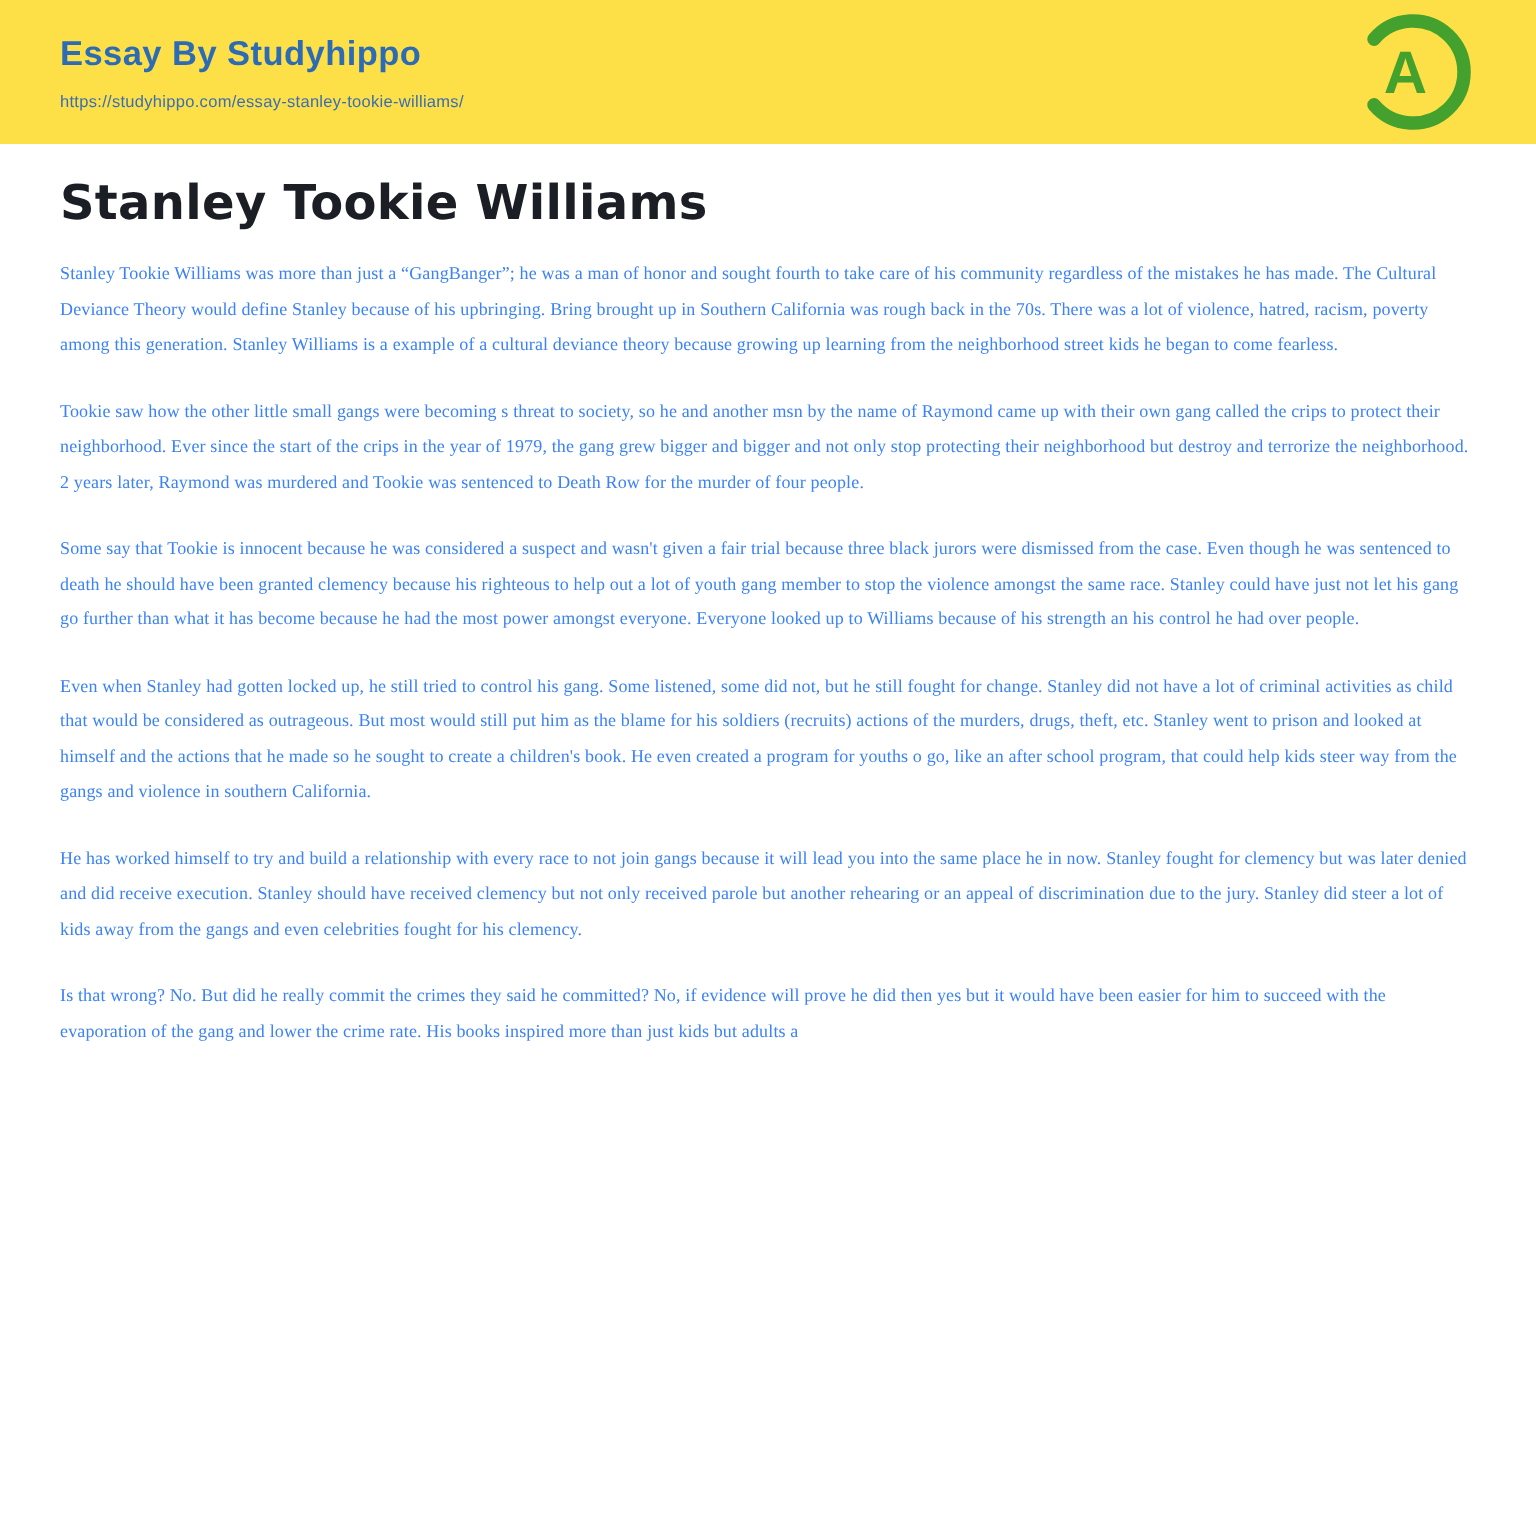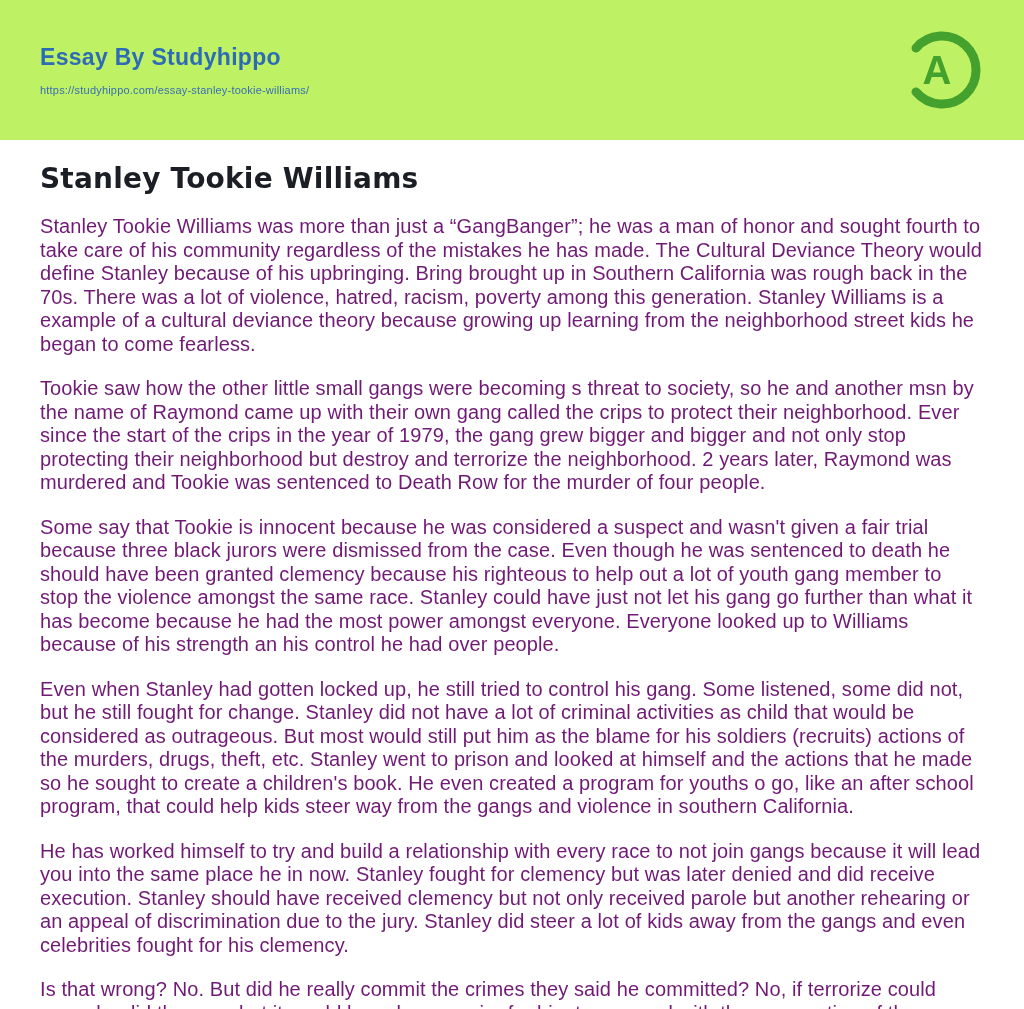--- a/index.html
+++ b/index.html
@@ -5,22 +5,22 @@
   * { box-sizing: border-box; }
   html, body { margin: 0; padding: 0; }
   body {
     width: 1024px;
     height: 1009px;
     background: #ffffff;
     font-family: "Liberation Sans", sans-serif;
     overflow: hidden;
   }
   .page-header {
-    height: 140px;
-    background: #bef264;
+    height: 96px;
+    background: #fde047;
     display: flex;
     align-items: center;
     justify-content: space-between;
     padding: 0 40px;
   }
   .header-text { display: flex; flex-direction: column; }
   .site-title {
     color: #2d6cb5;
     font-size: 23px;
     font-weight: 700;
@@ -39,33 +39,34 @@
   .logo-letter {
     font-family: "Liberation Sans", sans-serif;
     font-weight: bold;
   }
   .content {
     padding: 20px 40px 0 40px;
   }
   .essay-title {
     margin: 0 0 17px 0;
     font-family: "DejaVu Sans", "Liberation Sans", sans-serif;
-    font-size: 28px;
+    font-size: 32px;
     line-height: 38px;
     font-weight: 700;
     color: #1b1e24;
     letter-spacing: 0.2px;
   }
   .essay-body p {
     margin: 0 0 21px 0;
     max-width: 946px;
-    font-size: 20px;
+    font-size: 12px;
     line-height: 23.5px;
     letter-spacing: 0.1px;
-    color: #701a75;
+    color: #3b82f6;
+    font-family: Liberation Serif, serif;
   }
 </style>
 </head>
 <body>
 
 <header class="page-header">
   <div class="header-text">
     <div class="site-title">Essay By Studyhippo</div>
     <a class="page-url">https://studyhippo.com/essay-stanley-tookie-williams/</a>
   </div>
@@ -78,15 +79,15 @@
 </header>
 
 <main class="content">
   <h1 class="essay-title">Stanley Tookie Williams</h1>
   <div class="essay-body">
       <p>Stanley Tookie Williams was more than just a “GangBanger”; he was a man of honor and sought fourth to take care of his community regardless of the mistakes he has made. The Cultural Deviance Theory would define Stanley because of his upbringing. Bring brought up in Southern California was rough back in the 70s. There was a lot of violence, hatred, racism, poverty among this generation. Stanley Williams is a example of a cultural deviance theory because growing up learning from the neighborhood street kids he began to come fearless.</p>
       <p>Tookie saw how the other little small gangs were becoming s threat to society, so he and another msn by the name of Raymond came up with their own gang called the crips to protect their neighborhood. Ever since the start of the crips in the year of 1979, the gang grew bigger and bigger and not only stop protecting their neighborhood but destroy and terrorize the neighborhood. 2 years later, Raymond was murdered and Tookie was sentenced to Death Row for the murder of four people.</p>
       <p>Some say that Tookie is innocent because he was considered a suspect and wasn't given a fair trial because three black jurors were dismissed from the case. Even though he was sentenced to death he should have been granted clemency because his righteous to help out a lot of youth gang member to stop the violence amongst the same race. Stanley could have just not let his gang go further than what it has become because he had the most power amongst everyone. Everyone looked up to Williams because of his strength an his control he had over people.</p>
       <p>Even when Stanley had gotten locked up, he still tried to control his gang. Some listened, some did not, but he still fought for change. Stanley did not have a lot of criminal activities as child that would be considered as outrageous. But most would still put him as the blame for his soldiers (recruits) actions of the murders, drugs, theft, etc. Stanley went to prison and looked at himself and the actions that he made so he sought to create a children's book. He even created a program for youths o go, like an after school program, that could help kids steer way from the gangs and violence in southern California.</p>
       <p>He has worked himself to try and build a relationship with every race to not join gangs because it will lead you into the same place he in now. Stanley fought for clemency but was later denied and did receive execution. Stanley should have received clemency but not only received parole but another rehearing or an appeal of discrimination due to the jury. Stanley did steer a lot of kids away from the gangs and even celebrities fought for his clemency.</p>
-      <p>Is that wrong? No. But did he really commit the crimes they said he committed? No, if terrorize could prove he did then yes but it would have been easier for him to succeed with the evaporation of the gang and lower the crime rate. His books inspired more than just kids but adults a</p>
+      <p>Is that wrong? No. But did he really commit the crimes they said he committed? No, if evidence will prove he did then yes but it would have been easier for him to succeed with the evaporation of the gang and lower the crime rate. His books inspired more than just kids but adults a</p>
     </div>
 </main>
 
 </body></html>

